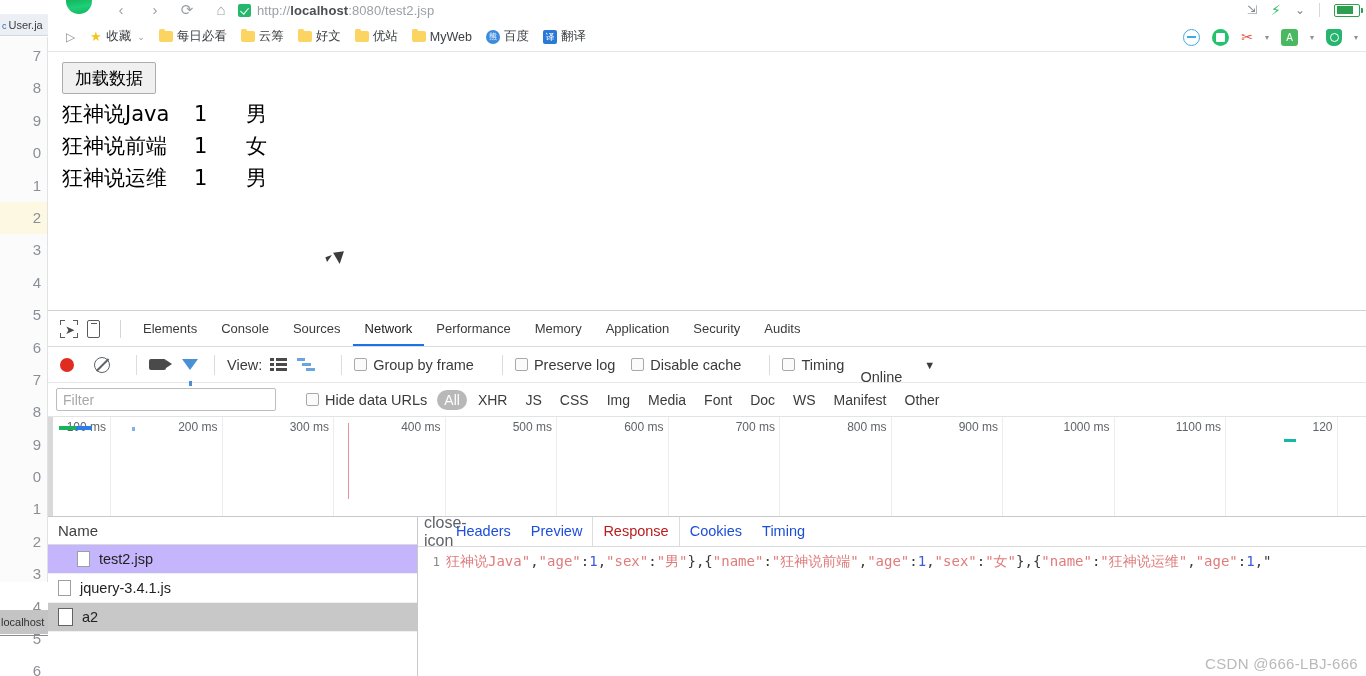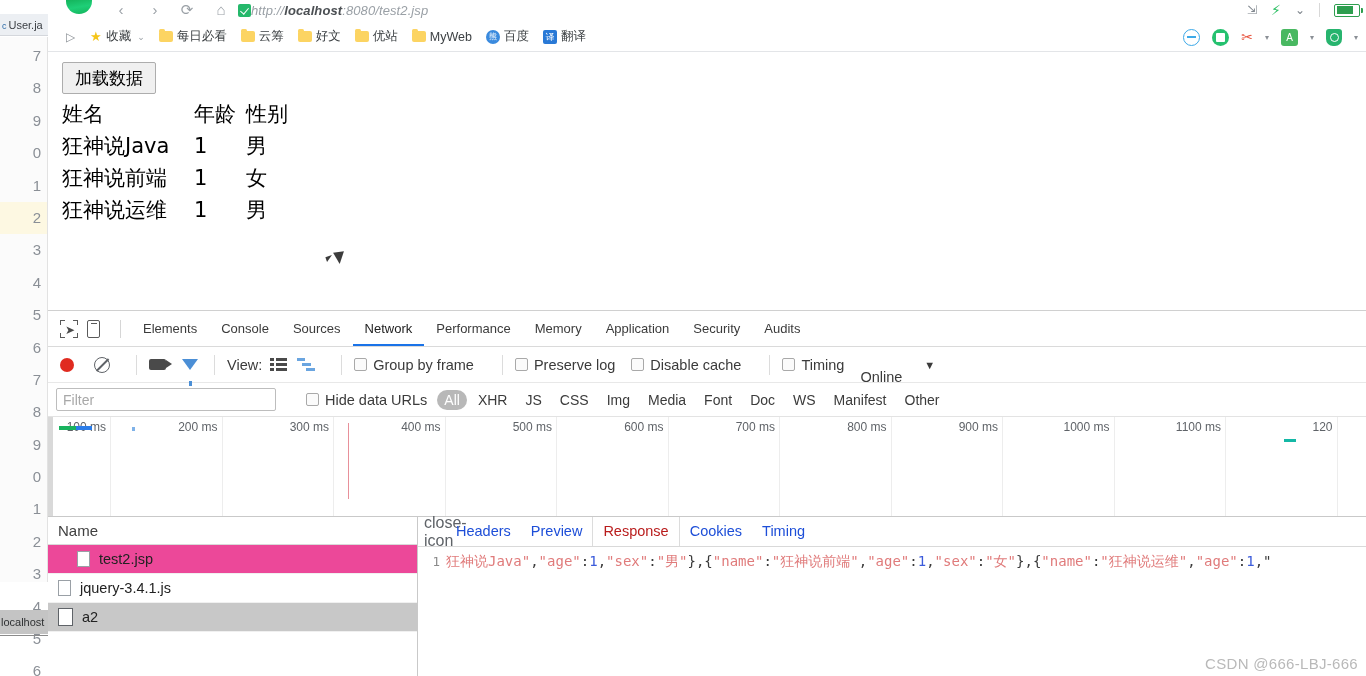--- a/index.html
+++ b/index.html
@@ -56,21 +56,21 @@
     position: absolute; top: 0; height: 22px; line-height: 20px;
     color: #9aa0a6; font-size: 15px; text-align: center; width: 22px;
   }
   .chrome-logo {
     position: absolute; left: 18px; top: 0px; width: 26px; height: 14px;
     background: linear-gradient(170deg, #14b35b 0%, #1ecf77 50%, #14b35b 100%);
     border-radius: 0 0 13px 13px;
   }
   .url-wrap {
     position: absolute; left: 190px; top: 0px; height: 20px;
-    display: flex; align-items: center;  font-style: italic;
+    display: flex; align-items: center; gap: 6px;
   }
   .url-shield {
     width: 13px; height: 13px; border-radius: 2px;
     background: #25b86b; position: relative;
   }
   .url-shield::after {
     content:""; position:absolute; left:4px; top:2.5px; width:4px; height:7px;
     border: 1.5px solid #fff; border-top:0; border-left:0; transform: rotate(40deg);
   }
   .url-text { font-size: 13px; color: #9aa0a6; letter-spacing: .1px; white-space: nowrap; }
@@ -246,21 +246,21 @@
   .dt-bottom { position:relative; height: 160px; display:flex; }
   .names-pane { width: 370px; border-right: 1px solid #c9c9c9; background:#fff; }
   .names-head {
     height: 28px; line-height: 28px; padding-left: 10px; font-size: 15px;
     color: #404040; border-bottom: 1px solid #d9d9d9;
   }
   .name-row {
     height: 29px; display:flex; align-items:center; padding-left: 10px;
     font-size: 14.5px; color: #222; border-bottom: 1px solid #f0f0f0;
   }
-  .name-row.sel { background: #ec4899; padding-left: 29px; }
+  .name-row.sel { background: #c4b5fd; padding-left: 29px; }
   .name-row.greyed { background: #c8c8c8; }
   .doc-ico {
     width: 13px; height: 16px; border: 1.2px solid #9aa0a6; background:#fff;
     margin-right: 9px; flex:0 0 auto;
   }
   .doc-ico.big { width: 15px; height: 18px; border-color:#5f6368; border-width:1.6px;}
   .detail-pane { flex:1; background:#fff; position:relative; }
   .detail-tabs {
     height: 30px; display:flex; align-items:center; border-bottom: 1px solid #d9d9d9;
     padding-left: 6px;
@@ -387,25 +387,20 @@
       <span class="ext-a">A</span>
       <span class="mini-caret">▾</span>
       <span class="ext-shield"></span>
       <span class="mini-caret">▾</span>
     </div>
 
     <div class="page">
       <div class="load-btn">加载数据</div>
       <div class="tbl" id="page-table">
           <div class="row">
-            <span class="c-name">姓名</span>
-            <span class="c-age">年龄</span>
-            <span class="c-sex">性别</span>
-          </div>
-          <div class="row">
             <span class="c-name">狂神说Java</span>
             <span class="c-age">1</span>
             <span class="c-sex">男</span>
           </div>
           <div class="row">
             <span class="c-name">狂神说前端</span>
             <span class="c-age">1</span>
             <span class="c-sex">女</span>
           </div>
           <div class="row">

